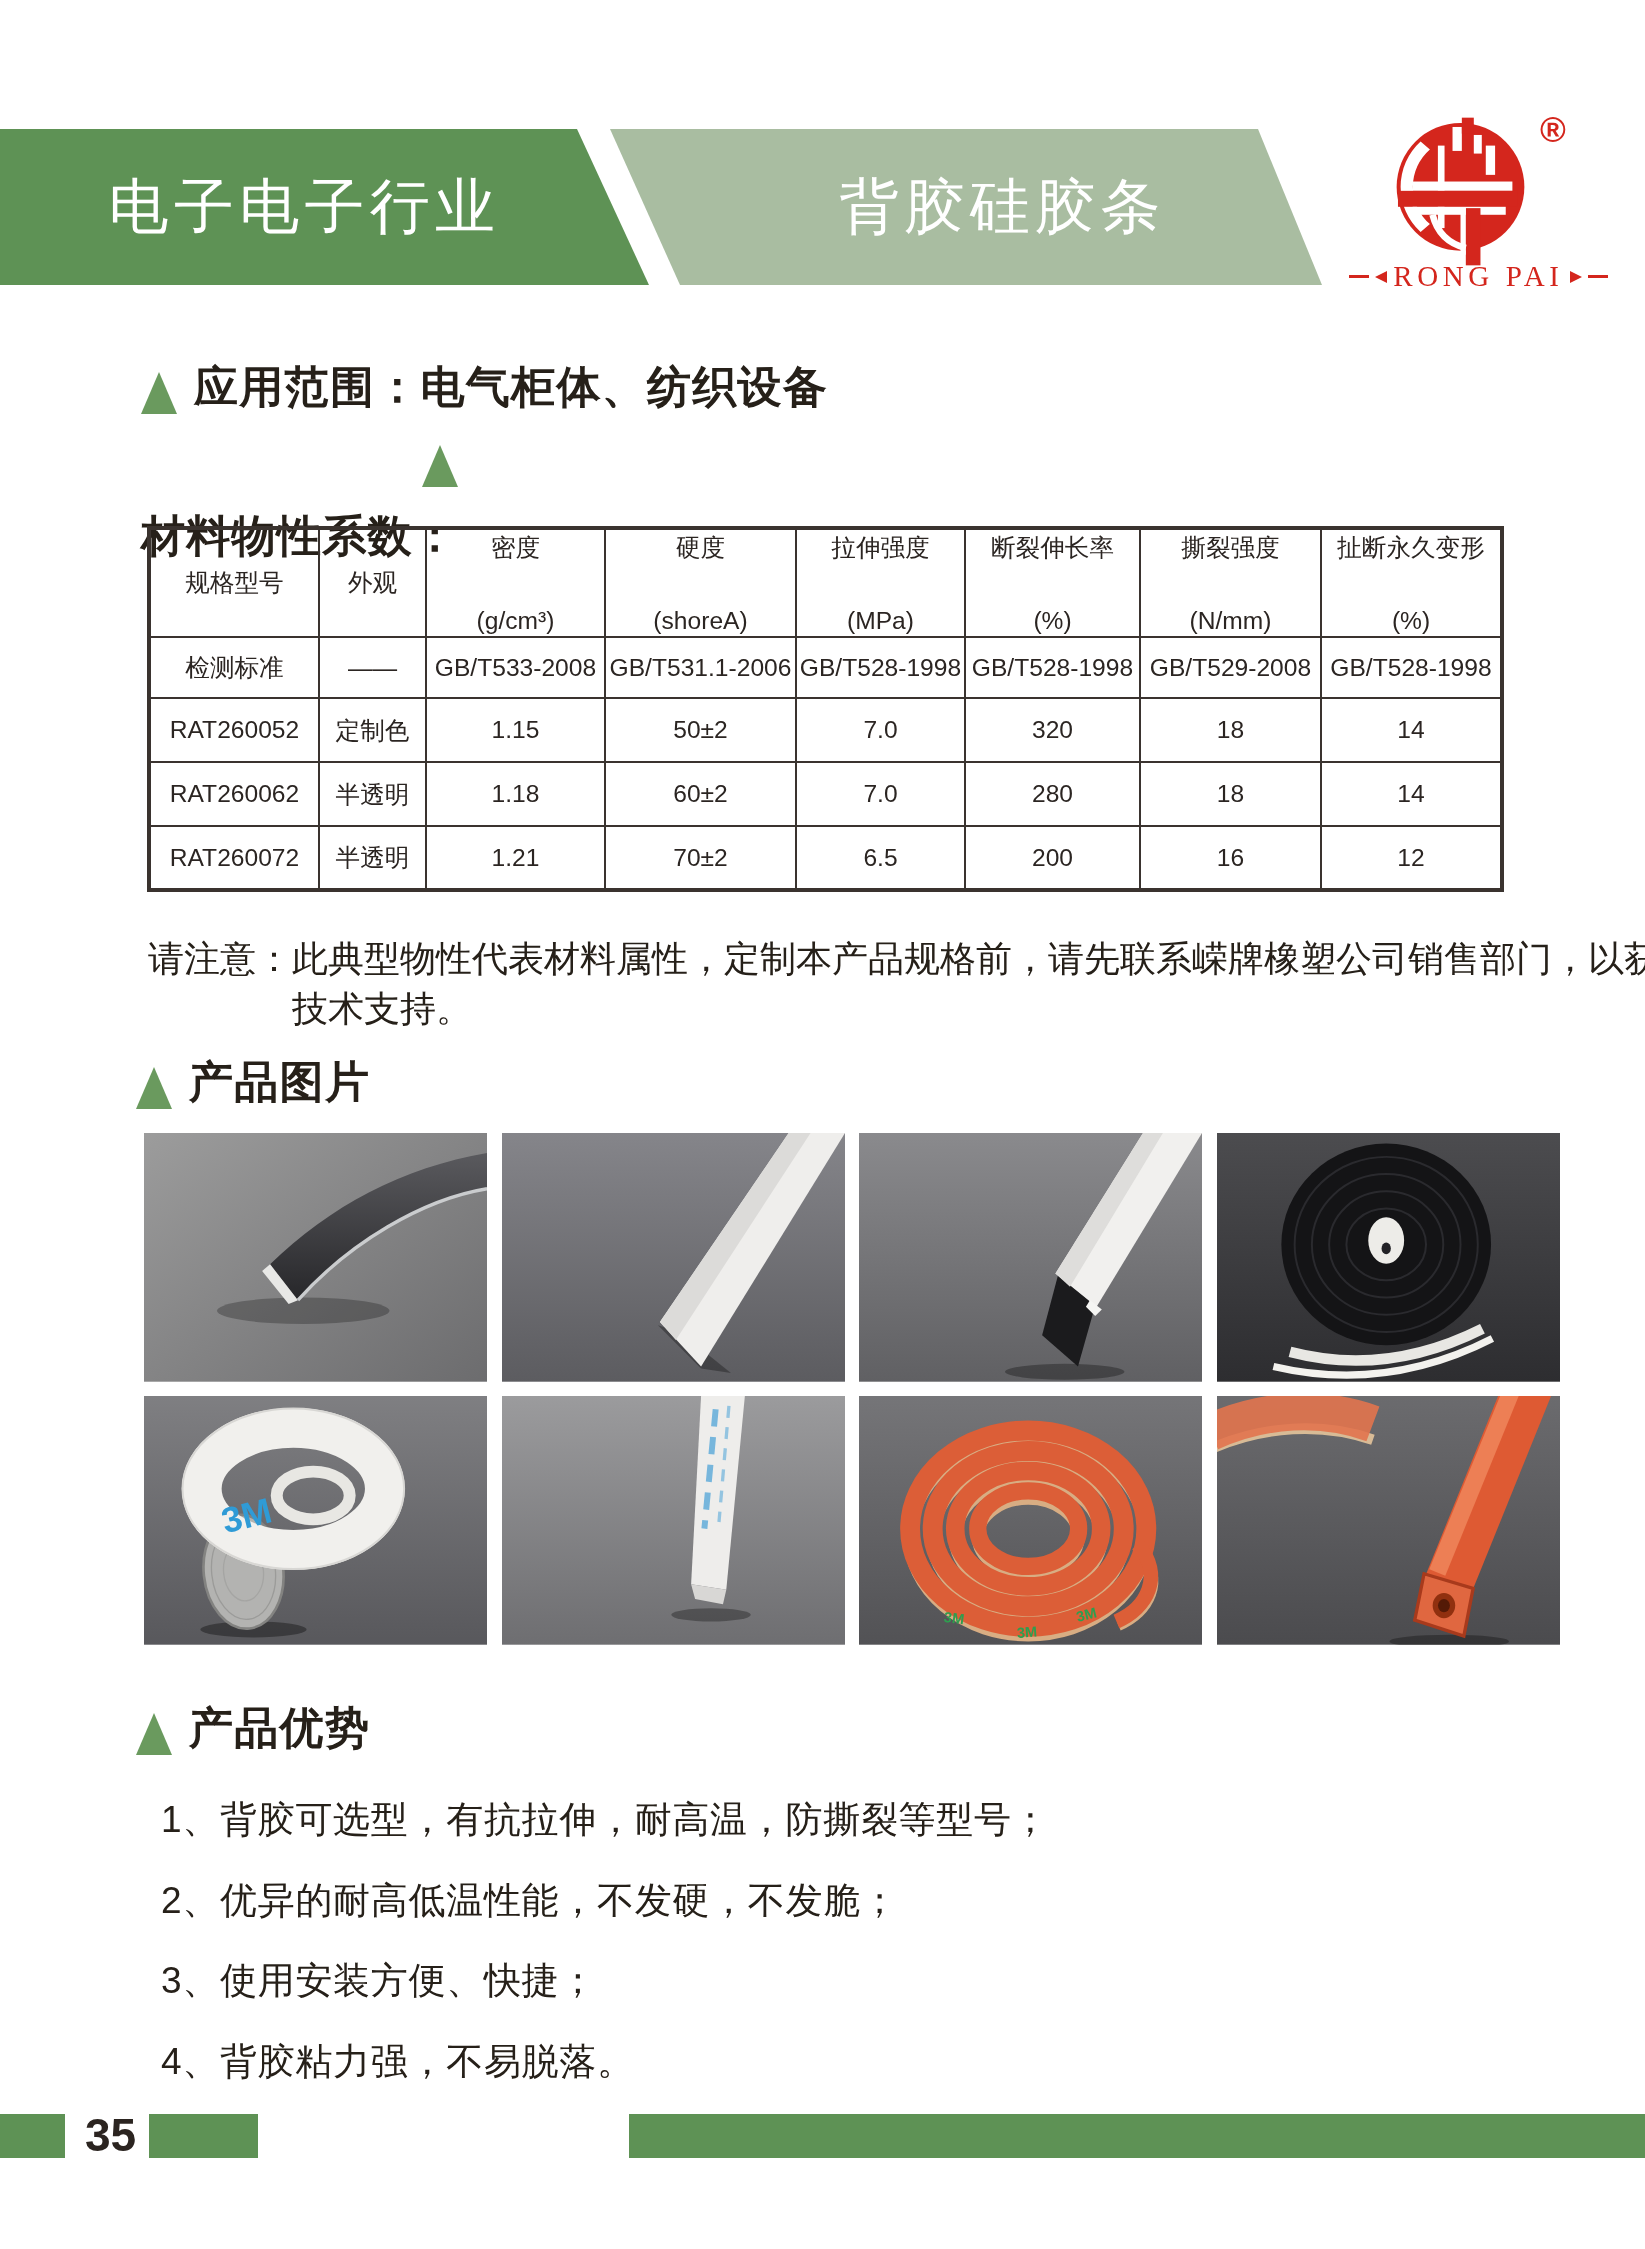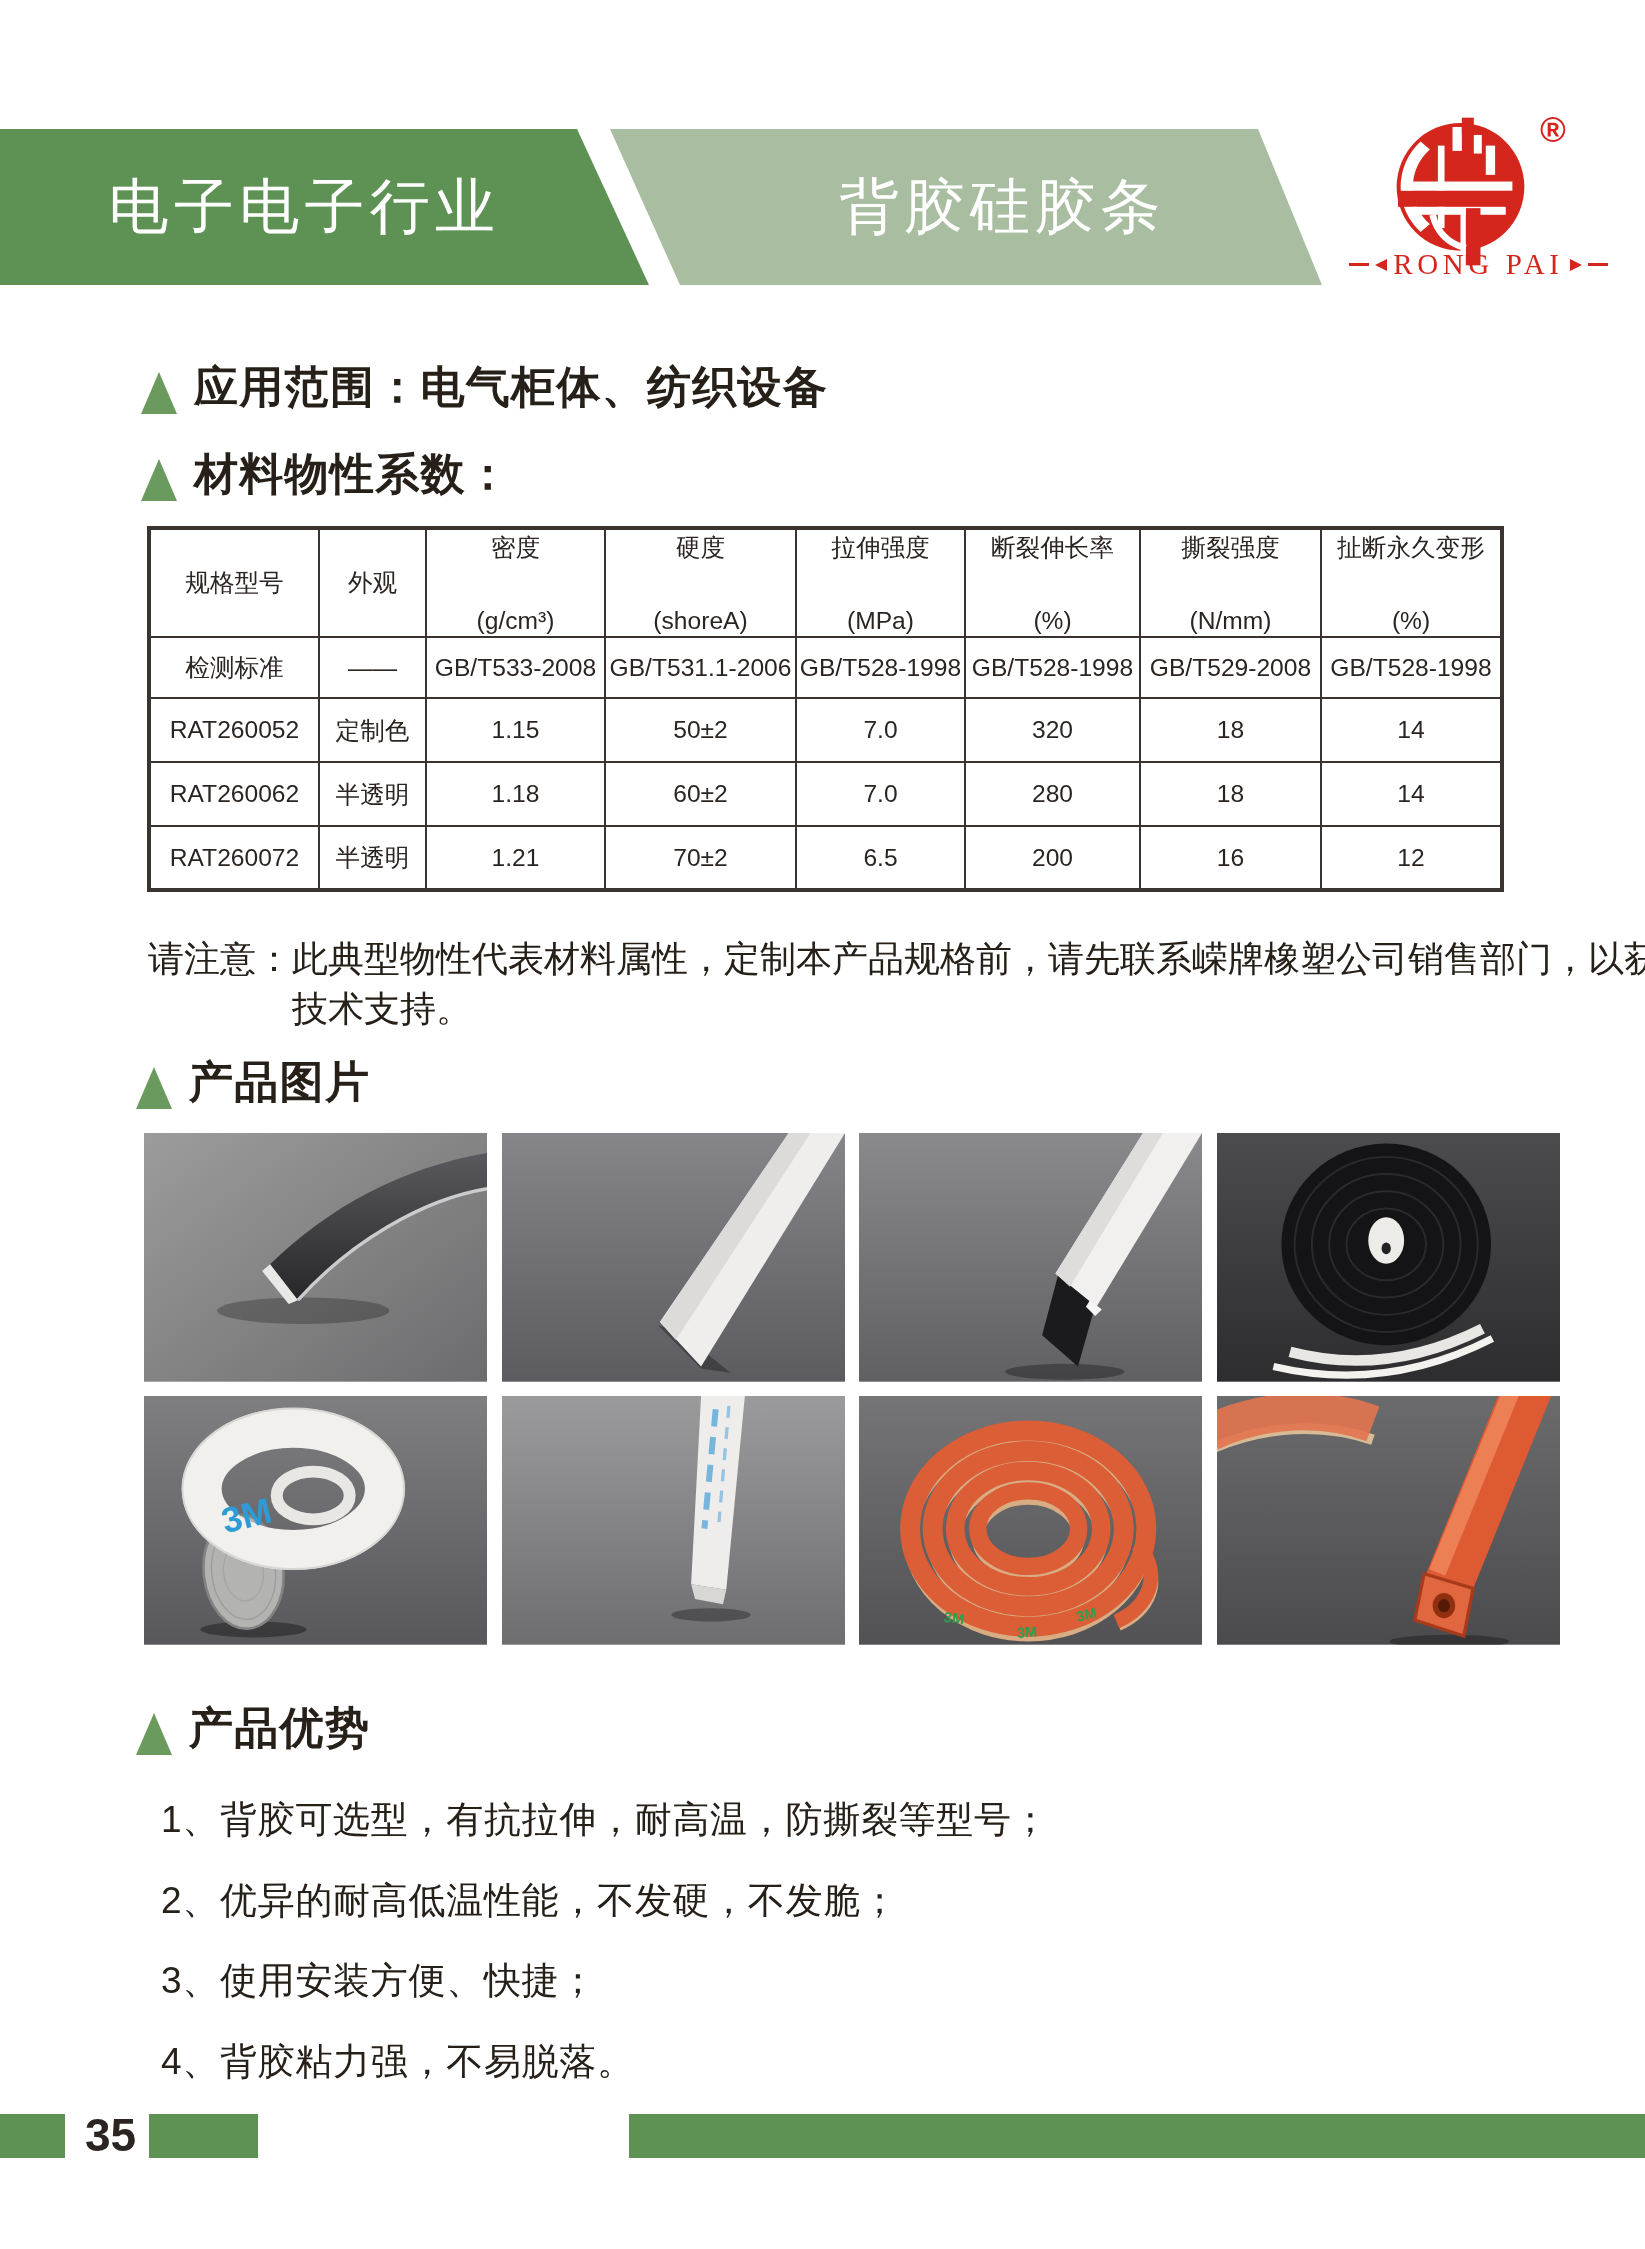--- a/index.html
+++ b/index.html
@@ -24,21 +24,21 @@
     background:var(--light_green,#a9bda1);
     clip-path:polygon(0 0, 648px 0, 712px 156px, 70px 156px);
     display:flex; align-items:center; justify-content:center; padding-left:73px;
   }
   .banner-text { font-size:60px; font-weight:400; color:#fff; letter-spacing:5.3px; white-space:nowrap; }
 
   
   .logo-wrap { position:absolute; left:1379px; top:110px; width:199px; height:183px; }
   .logo-disc { position:absolute; left:6.6px; top:5.3px; }
   .logo-reg { position:absolute; left:161px; top:0; font-size:35px; font-weight:700; color:var(--logo_red,#d4261d); }
-  .brand-row { position:absolute; left:-30px; bottom:12px; width:259px; display:flex; align-items:center; justify-content:center; gap:6px;margin-top:48px; }
+  .brand-row { position:absolute; left:-30px; bottom:0; width:259px; display:flex; align-items:center; justify-content:center; gap:6px;margin-top:48px; }
   .brand-text {
     font-family:"Liberation Serif","DejaVu Serif",serif;
     font-size:29px; letter-spacing:4.6px; color:var(--logo_red,#d4261d); white-space:nowrap;
   }
   .dash { width:35px; height:3.3px; background:var(--logo_red,#d4261d); }
   .tri-l { width:0; height:0; border-top:6px solid transparent; border-bottom:6px solid transparent; border-right:12px solid var(--logo_red,#d4261d); }
   .tri-r { width:0; height:0; border-top:6px solid transparent; border-bottom:6px solid transparent; border-left:12px solid var(--logo_red,#d4261d); }
 
   
   .sec-heading { position:absolute; display:flex; align-items:flex-end; gap:17px; }
@@ -124,21 +124,21 @@
       <span class="brand-text">RONG PAI</span>
       <span class="tri-r"></span>
       <span class="dash"></span>
     </div>
   </div>
 
   <div class="sec-heading" style="left:141px; top:358px;">
     <span class="tri-up"></span>
     <span class="txt">应用范围：电气柜体、纺织设备</span>
   </div>
-  <div class="sec-heading" style="left:141px; top:445px;">
+  <div class="sec-heading" style="left:141px; top:445px;flex-direction:column;">
     <span class="tri-up"></span>
     <span class="txt">材料物性系数：</span>
   </div>
 
   <table class="spec-table">
     <colgroup>
       <col style="width:170px">
         <col style="width:107px">
         <col style="width:179px">
         <col style="width:191px">

